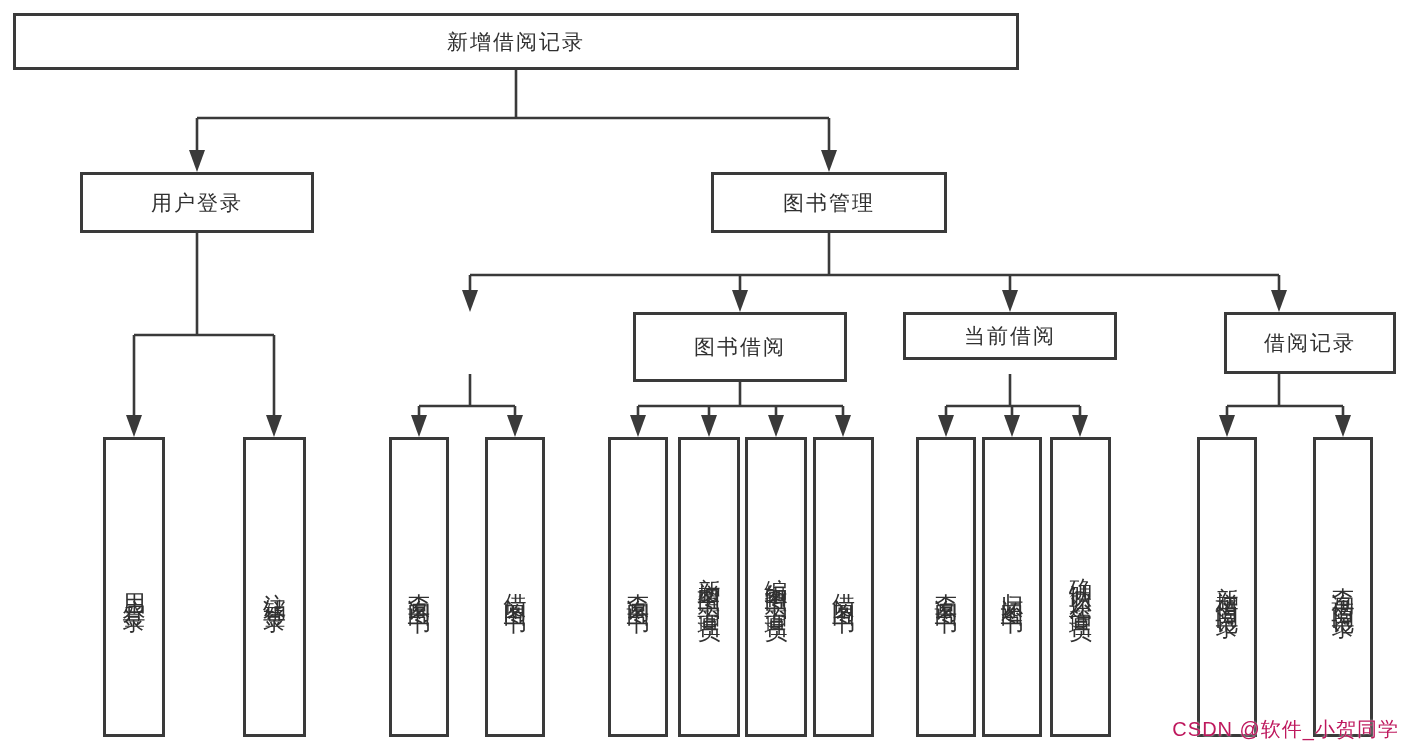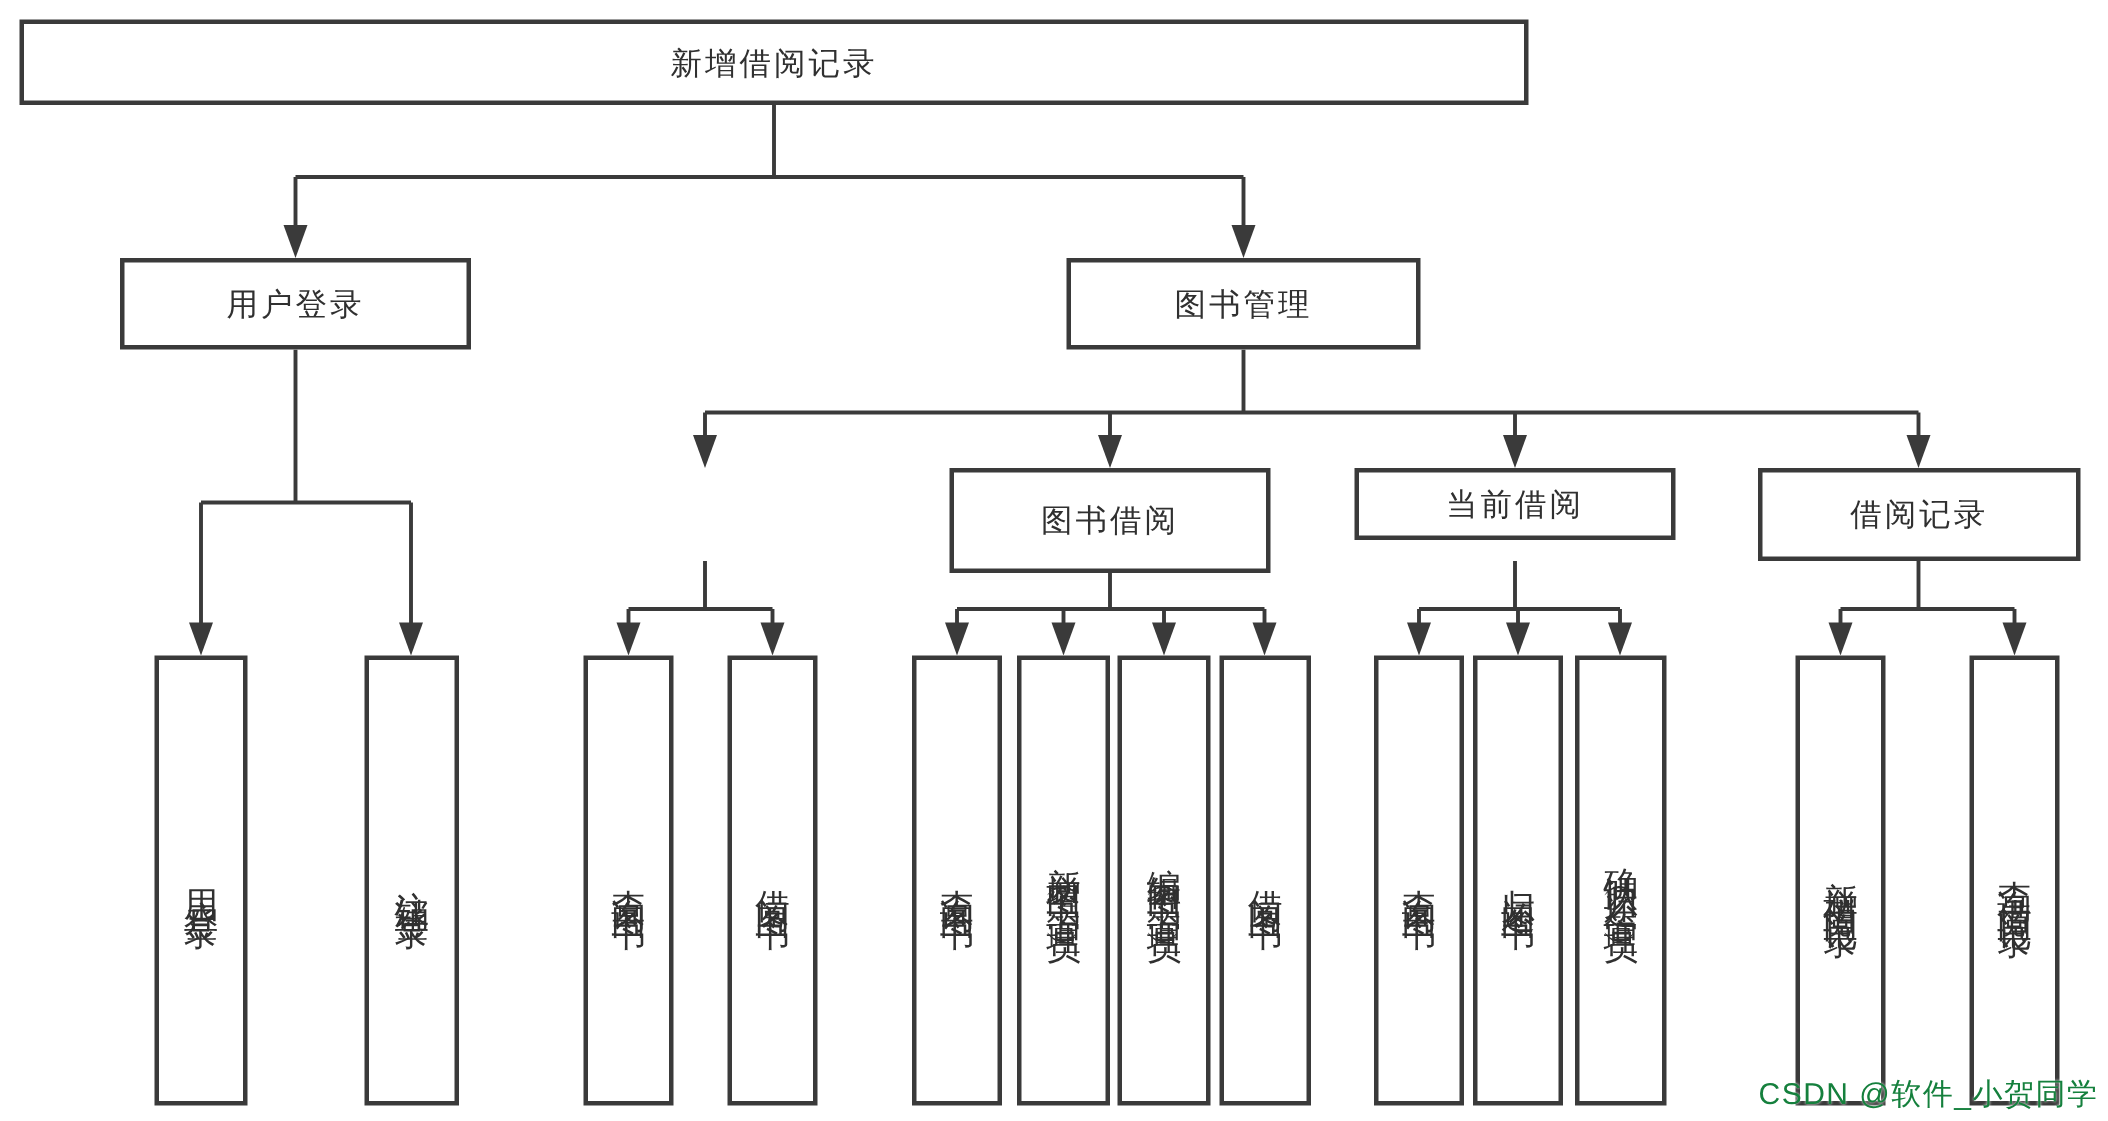--- a/index.html
+++ b/index.html
@@ -34,21 +34,21 @@
     letter-spacing:6px;
     line-height:1;
   }
   .watermark{
     position:absolute;
     right:6px;
     bottom:4px;
     z-index:3;
     font-size:20px;
     letter-spacing:1px;
-    color:#15803d;
+    color:#be185d;
     text-shadow:0 0 2px #ffffff;
     white-space:nowrap;
   }
 </style>
 </head>
 <body>
 
 <div class="canvas">
 
   <svg class="wires" width="1405" height="747" viewBox="0 0 1405 747" fill="none" stroke="#3a3a3a" stroke-width="2.6">
@@ -123,21 +123,21 @@
   <div class="box h" style="left:711px;top:172px;width:236px;height:61px">
     <span>图书管理</span>
   </div>
 
   <div class="box h" style="left:633px;top:312px;width:214px;height:70px">
     <span>图书借阅</span>
   </div>
   <div class="box h" style="left:903px;top:312px;width:214px;height:48px">
     <span>当前借阅</span>
   </div>
-  <div class="box h" style="left:1172px;top:312px;width:215px;height:62px">
+  <div class="box h" style="left:1224px;top:312px;width:172px;height:62px">
     <span>借阅记录</span>
   </div>
 
   <div class="box v" style="left:103px;top:437px;width:62px;height:300px">
     <span>用户登录</span>
   </div>
   <div class="box v" style="left:243px;top:437px;width:63px;height:300px">
     <span>注销登录</span>
   </div>
 

